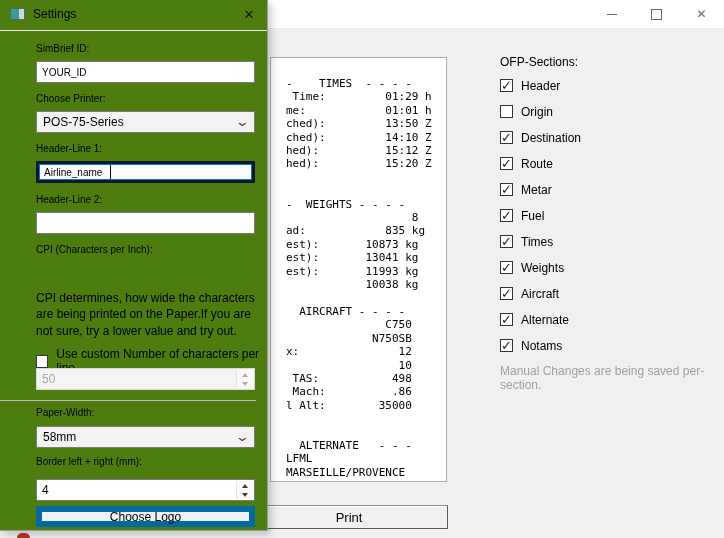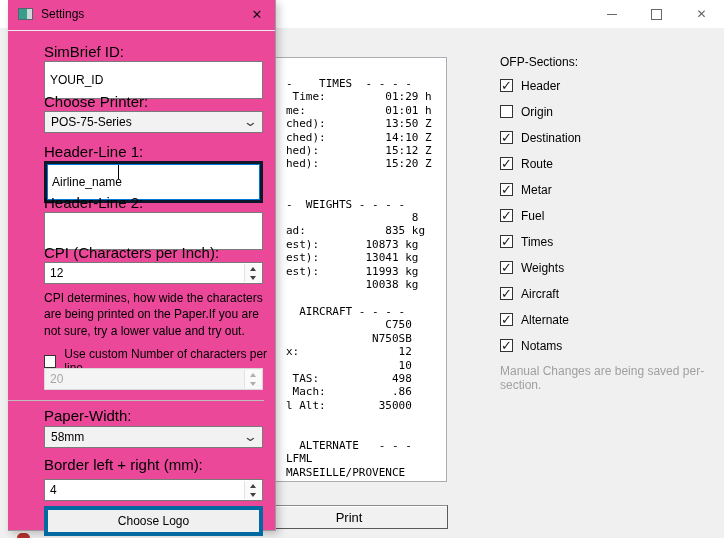--- a/index.html
+++ b/index.html
@@ -33,57 +33,57 @@
   
   #ofp-title{left:500px;top:55px;font-size:12px;color:#000;}
   #ofp-list{left:500px;top:79px;display:flex;flex-direction:column;gap:13px;}
   .cb-row{display:flex;align-items:center;gap:8px;height:13px;}
   .cb{width:13px;height:13px;box-sizing:border-box;border:1px solid #333;background:#fff;
       font-size:13px;line-height:11px;text-align:center;color:#1a1a1a;overflow:visible;}
   .cb-label{font-size:12px;color:#000;}
   #ofp-note{left:500px;top:364px;font-size:12px;color:#a0a0a0;}
 
   
-  #settings-dialog{left:8px;top:0;width:268px;height:531px;background:#ec4899;
+  #settings-dialog{left:0;top:0;width:268px;height:531px;background:#4d7c0f;
       border-right:1px solid #9b9b9b;border-bottom:1px solid #9b9b9b;
       box-shadow:3px 3px 8px rgba(0,0,0,.22);z-index:10;box-sizing:border-box;}
   #dlg-titlebar{position:absolute;left:0;top:0;width:100%;height:30px;
       border-bottom:1px solid #ececec;}
   #dlg-app-icon{position:absolute;left:10px;top:8px;width:15px;height:12px;
       border:1px solid #55656b;background:#e8eef0;box-sizing:border-box;display:flex;}
   #dlg-app-icon .ic-l{width:8px;height:100%;background:#379e8d;}
   #dlg-app-icon .ic-r{flex:1;background:#cfd8da;}
   #dlg-title{position:absolute;left:33px;top:7px;font-size:12px;color:#000;}
   #dlg-close{position:absolute;right:4px;top:2px;width:28px;height:24px;
       display:flex;align-items:center;justify-content:center;font-size:13px;color:#111;}
 
-  .fld-label{left:36px;font-size:15px;color:#000;}
+  .fld-label{left:36px;font-size:10px;color:#000;}
   .txt{left:36px;width:219px;height:22px;box-sizing:border-box;border:1px solid #7a7a7a;
-      background:#fff;font-family:inherit;font-size:12px;color:#000;padding:18px 5px;outline:none;}
+      background:#fff;font-family:inherit;font-size:10px;color:#000;padding:2px 5px;outline:none;}
   .txt.focused{border:3px solid #0f172a;box-shadow:inset 0 0 0 1px #0078d7;}
   .combo{left:36px;width:219px;height:22px;box-sizing:border-box;border:1px solid #7a7a7a;
       background:#f2f2f2;display:flex;align-items:center;font-size:12px;color:#000;padding:0 6px;}
   .combo .chev{margin-left:auto;color:#444;font-size:13px;line-height:8px;transform:scaleX(1.4);}
   .spin{left:36px;width:219px;height:22px;box-sizing:border-box;border:1px solid #7a7a7a;
       background:#fff;font-size:12px;color:#000;display:flex;align-items:center;padding-left:5px;}
   .spin-btns{position:absolute;right:1px;top:1px;bottom:1px;width:16px;display:flex;
       flex-direction:column;background:#fafafa;border-left:1px solid #e3e3e3;}
   .spin-btn{flex:1;display:flex;align-items:center;justify-content:center;}
   .arr-up{width:0;height:0;border-left:3px solid transparent;border-right:3px solid transparent;
       border-bottom:4px solid #404040;}
   .arr-down{width:0;height:0;border-left:3px solid transparent;border-right:3px solid transparent;
       border-top:4px solid #404040;}
   .spin.disabled{background:#f4f4f4;border-color:#d9d9d9;color:#a6a6a6;}
   .spin.disabled .arr-up{border-bottom-color:#aeaeae;}
   .spin.disabled .arr-down{border-top-color:#aeaeae;}
   #cpi-help{left:36px;top:290px;width:226px;font-size:12px;line-height:16.4px;color:#000;}
   #custom-chars-row{left:36px;top:347px;display:flex;align-items:center;gap:8px;}
   #dlg-divider{left:0;top:400px;width:256px;height:1px;background:#bdbdbd;}
-  #choose-logo-button{left:36px;top:506px;width:219px;height:30px;box-sizing:border-box;
-      background:#f0f0f0;border:4px solid #0369a1;display:flex;align-items:center;
+  #choose-logo-button{left:36px;top:506px;width:219px;height:21px;box-sizing:border-box;
+      background:#f0f0f0;border:6px solid #0369a1;display:flex;align-items:center;
       justify-content:center;font-size:12px;color:#000;}
   #text-caret{position:absolute;left:110px;top:165px;width:1px;height:14px;background:#000;}
 
   #red-logo-fragment{left:17px;top:533px;width:13px;height:5px;background:#b5312c;
       border-radius:7px 7px 0 0;}
 </style>
 </head>
 <body>
 
 <div class="abs" id="main-titlebar">
@@ -214,41 +214,30 @@
   </div>
 
   <div class="abs fld-label" style="top:143px">Header-Line 1:</div>
   <input class="abs txt focused" style="top: 161px;" value="Airline_name">
   <div id="text-caret"></div>
 
   <div class="abs fld-label" style="top:194px">Header-Line 2:</div>
   <input class="abs txt" style="top: 212px;" value="">
 
   <div class="abs fld-label" style="top:244px">CPI (Characters per Inch):</div>
-  <div class="abs spin" style="top:262px">
-    <span>12</span>
-    <div class="spin-btns">
-      <div class="spin-btn">
-          <div class="arr-up"></div>
-        </div>
-      <div class="spin-btn">
-          <div class="arr-down"></div>
-        </div>
-    </div>
-  </div>
 
   <div class="abs" id="cpi-help">CPI determines, how wide the characters are being printed on the Paper.If you are not sure, try a lower value and try out.</div>
 
   <div class="abs" id="custom-chars-row">
     <div class="cb"></div>
     <span class="cb-label">Use custom Number of characters per line</span>
   </div>
 
   <div class="abs spin disabled" style="top:368px">
-    <span>20</span>
+    <span>50</span>
     <div class="spin-btns">
       <div class="spin-btn">
           <div class="arr-up"></div>
         </div>
       <div class="spin-btn">
           <div class="arr-down"></div>
         </div>
     </div>
   </div>
 

